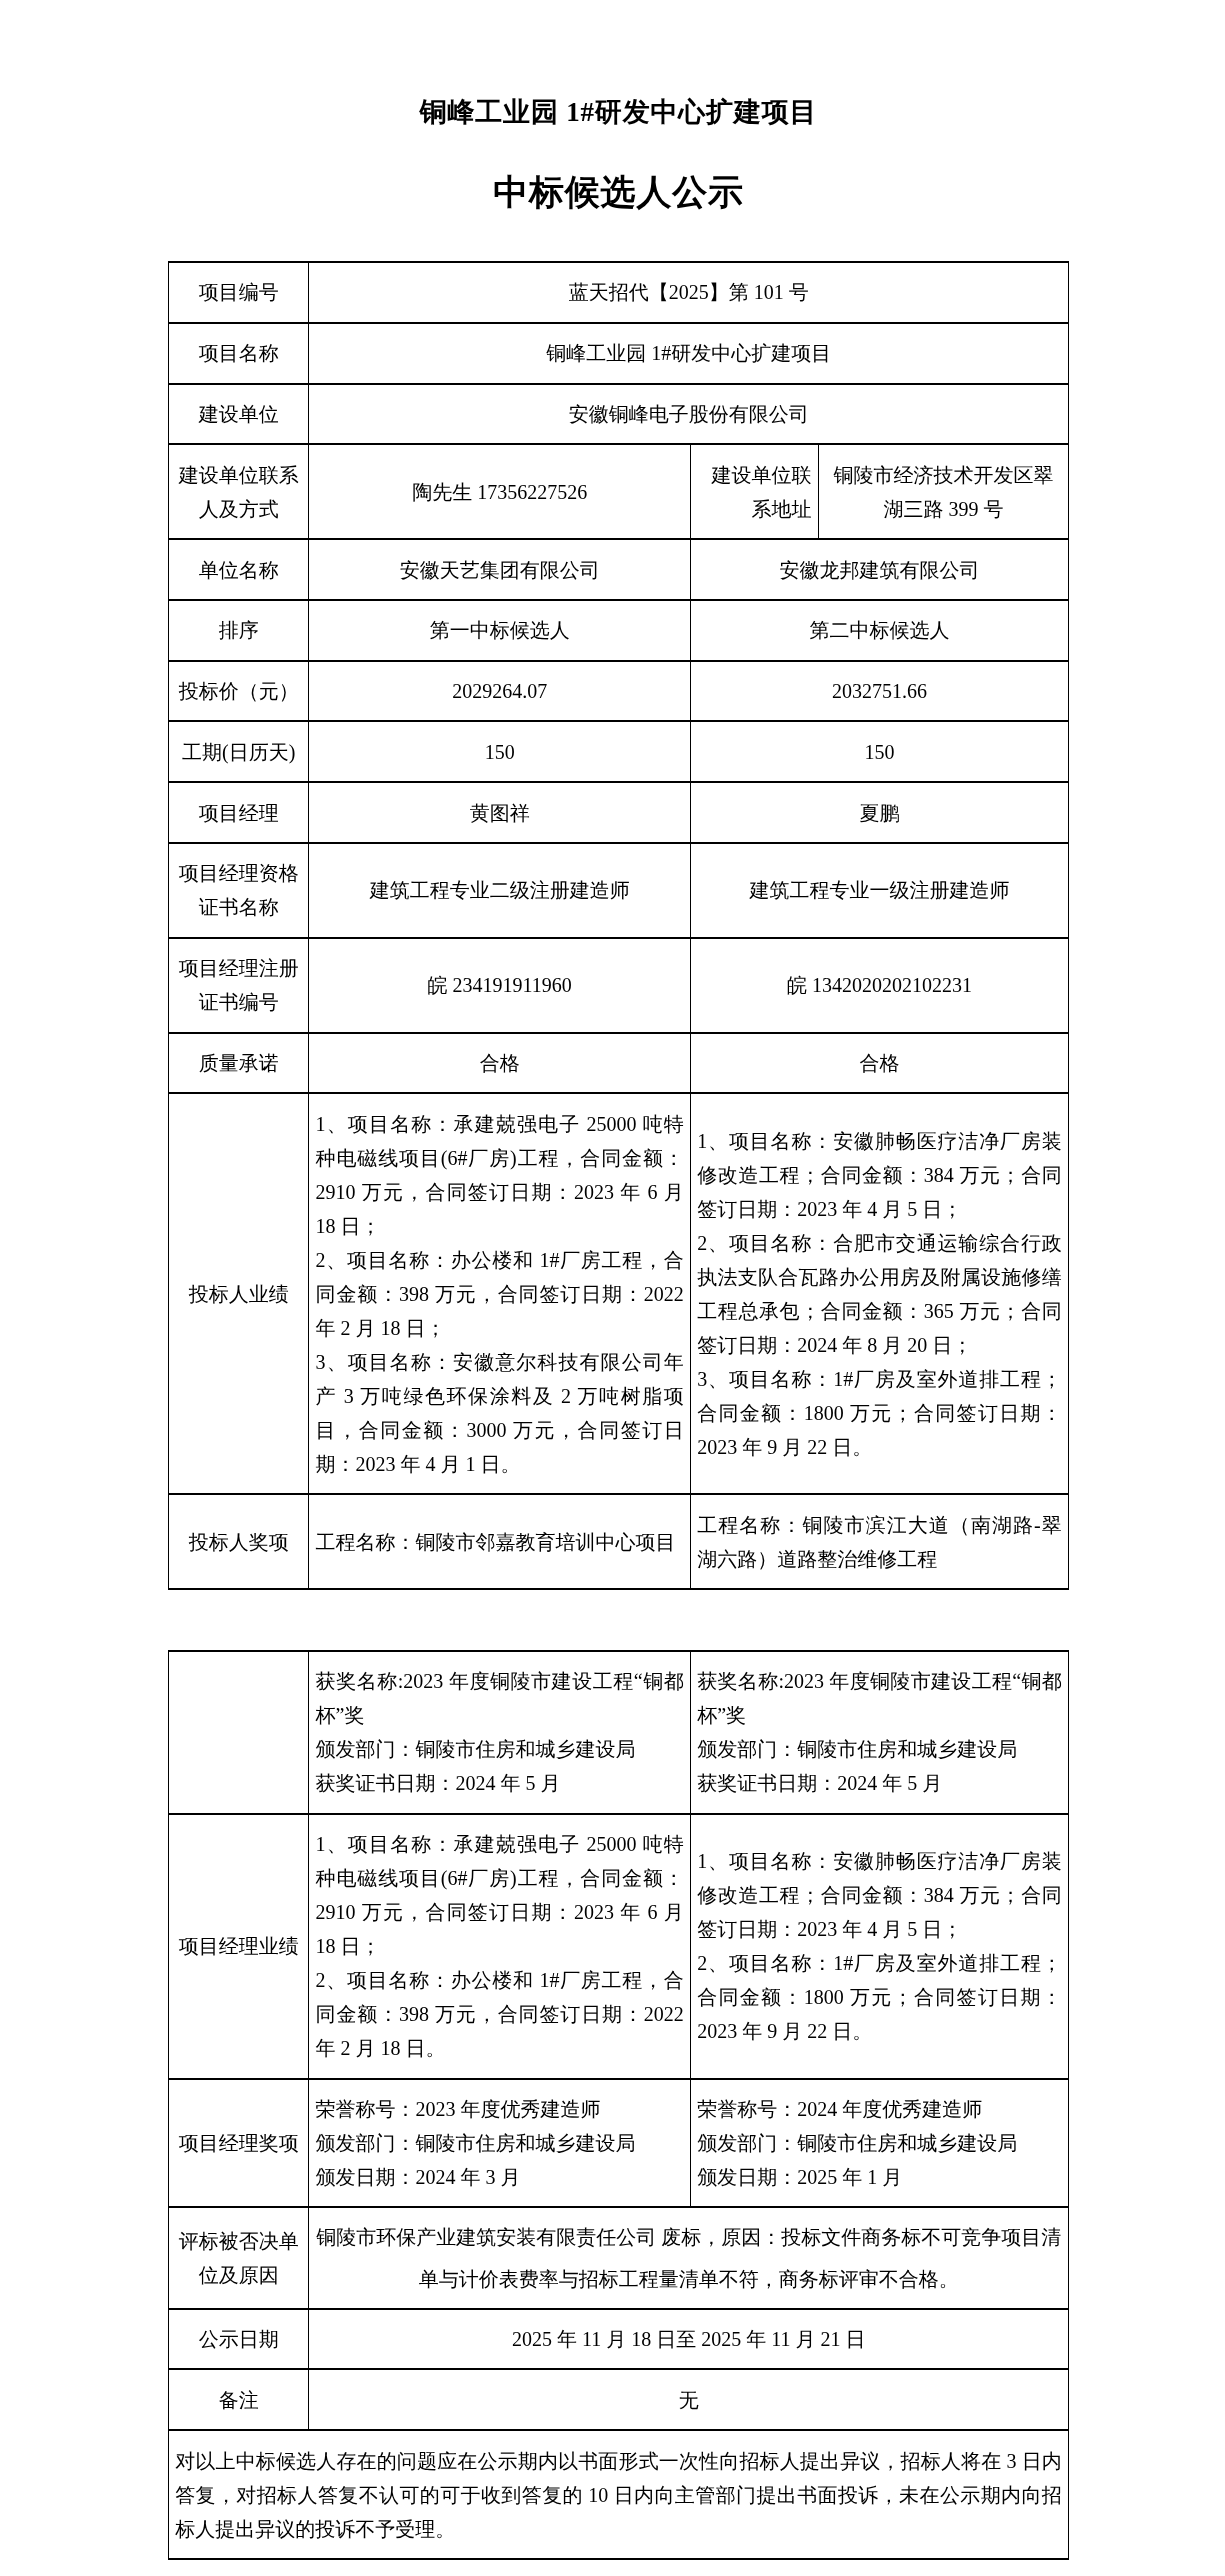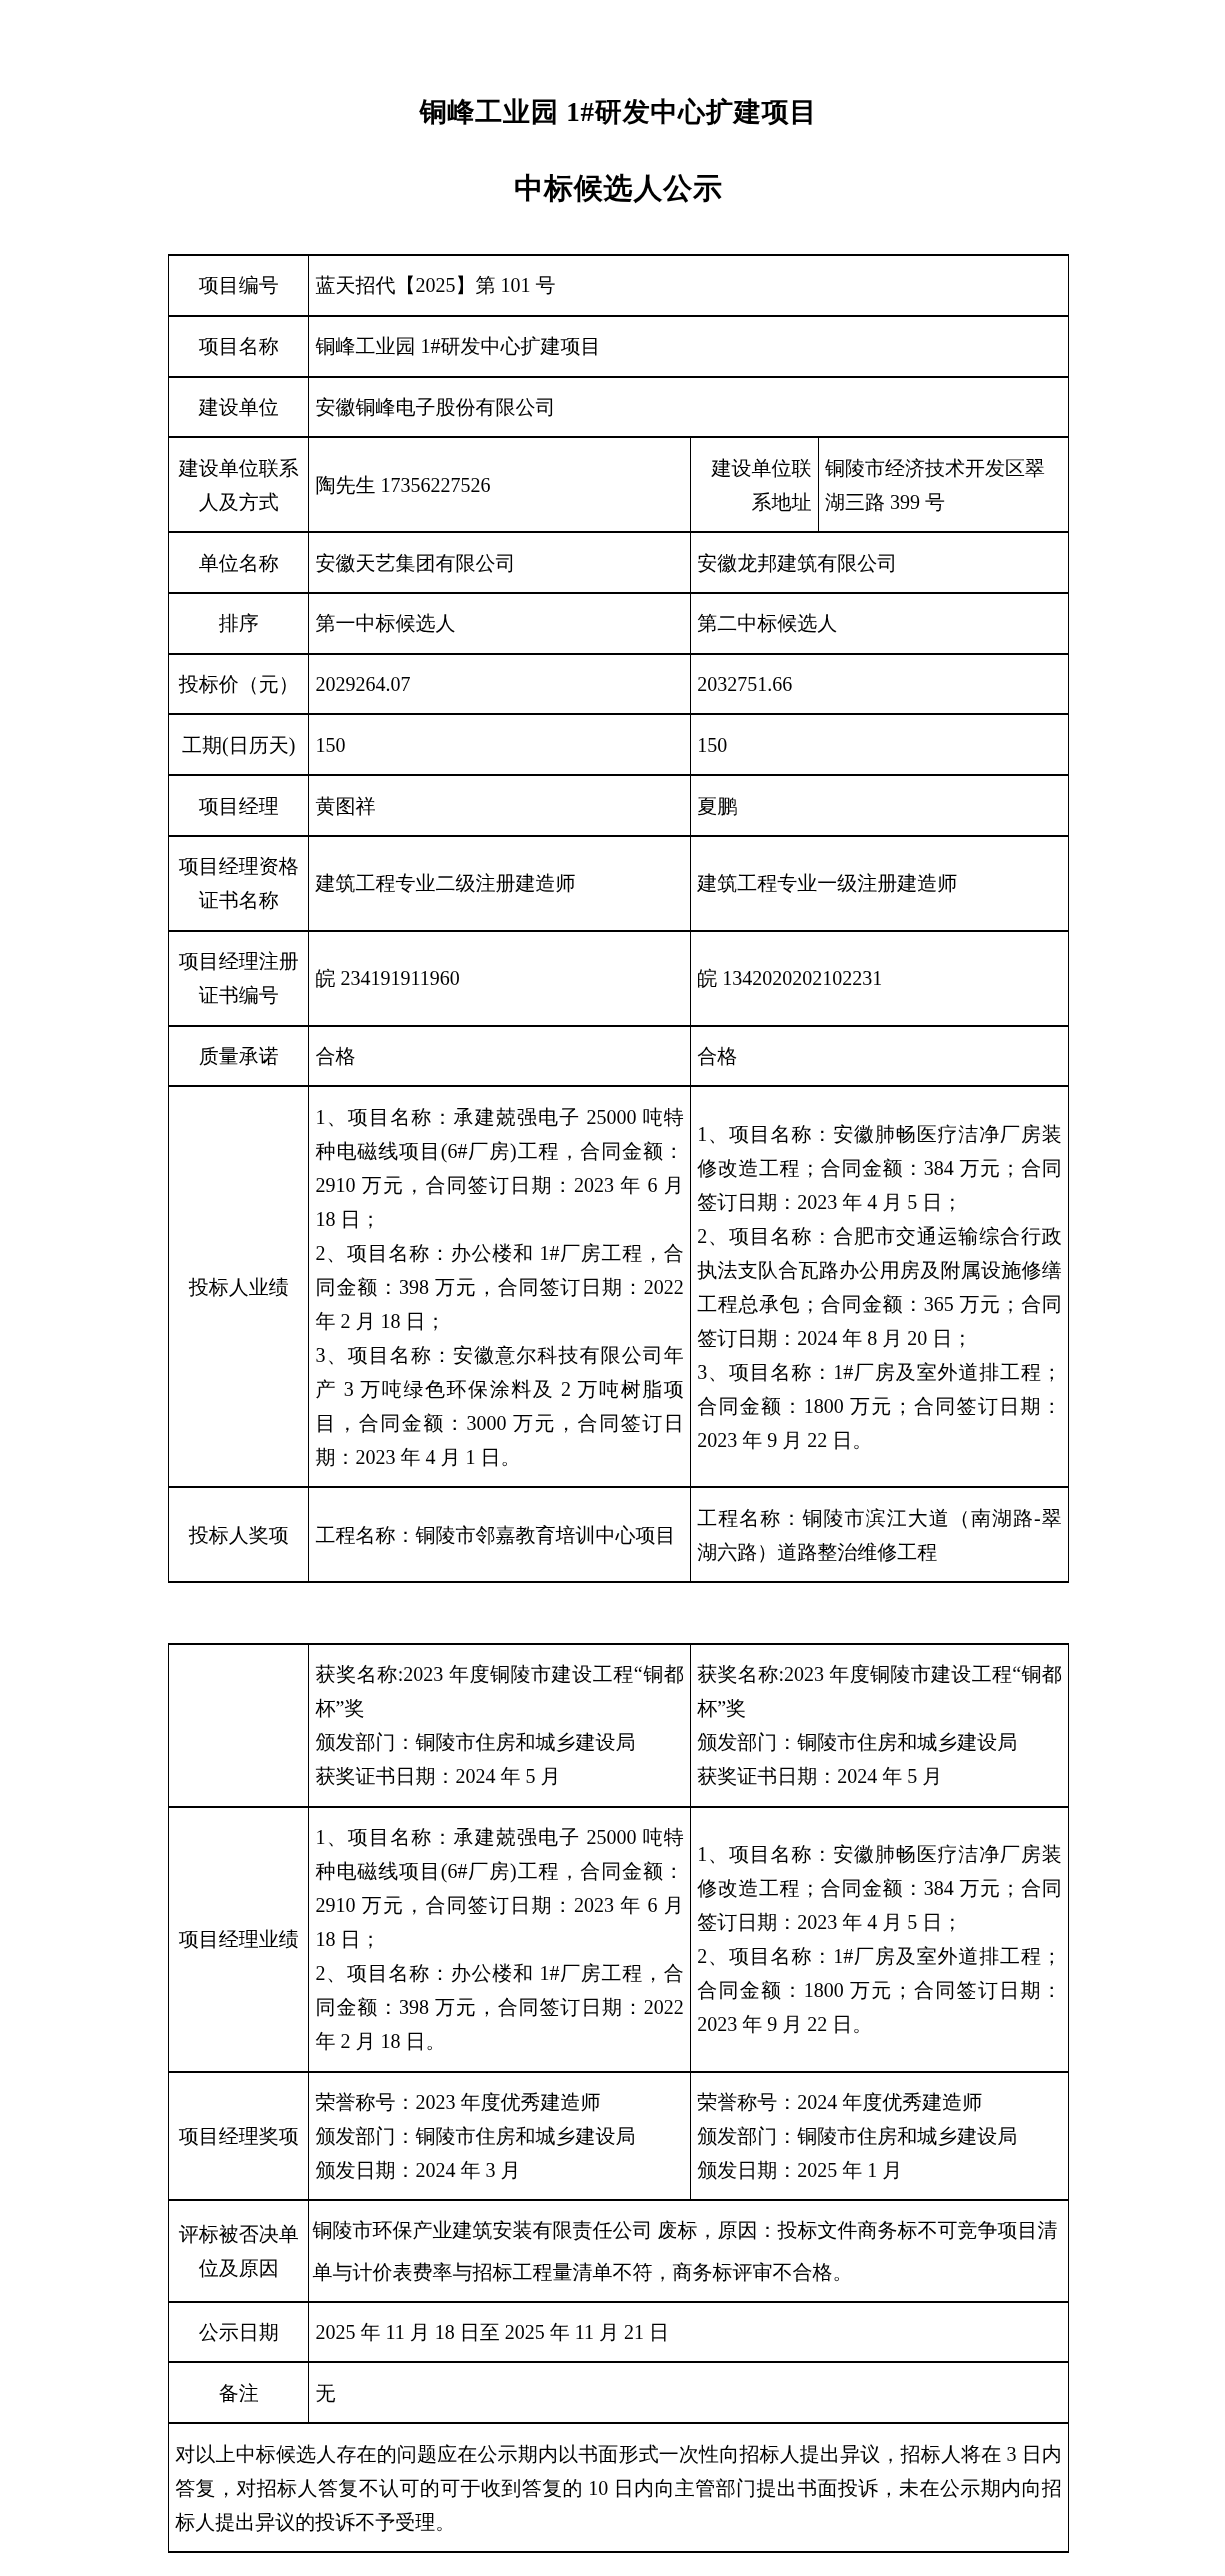--- a/index.html
+++ b/index.html
@@ -20,21 +20,21 @@
   .doc-title {
     margin: 0 0 39px 0;
     text-align: center;
     font-size: 27px;
     font-weight: bold;
     letter-spacing: 0.8px;
   }
   .doc-subtitle {
     margin: 0 0 45px 0;
     text-align: center;
-    font-size: 29px;
+    font-size: 35px;
     font-weight: bold;
     letter-spacing: 0.8px;
   }
   table.grid {
     width: 100%;
     border-collapse: collapse;
     table-layout: fixed;
     font-size: 20px;
   }
   table.grid td {
@@ -45,20 +45,21 @@
     vertical-align: middle;
     padding: 12.4px 6.2px;
     line-height: 1.7;
     overflow-wrap: break-word;
   }
   td.lbl {
     text-align: center;
     padding: 12.4px 4.6px;
   }
   td.ctr {
+    text-align: center;
   }
   td.sublbl {
     text-align: right;
     padding: 7.7px 10.8px;
   }
   td.multi {
     text-align: justify;
     line-height: 2.1;
     padding: 6.2px 6.2px;
     vertical-align: middle;

